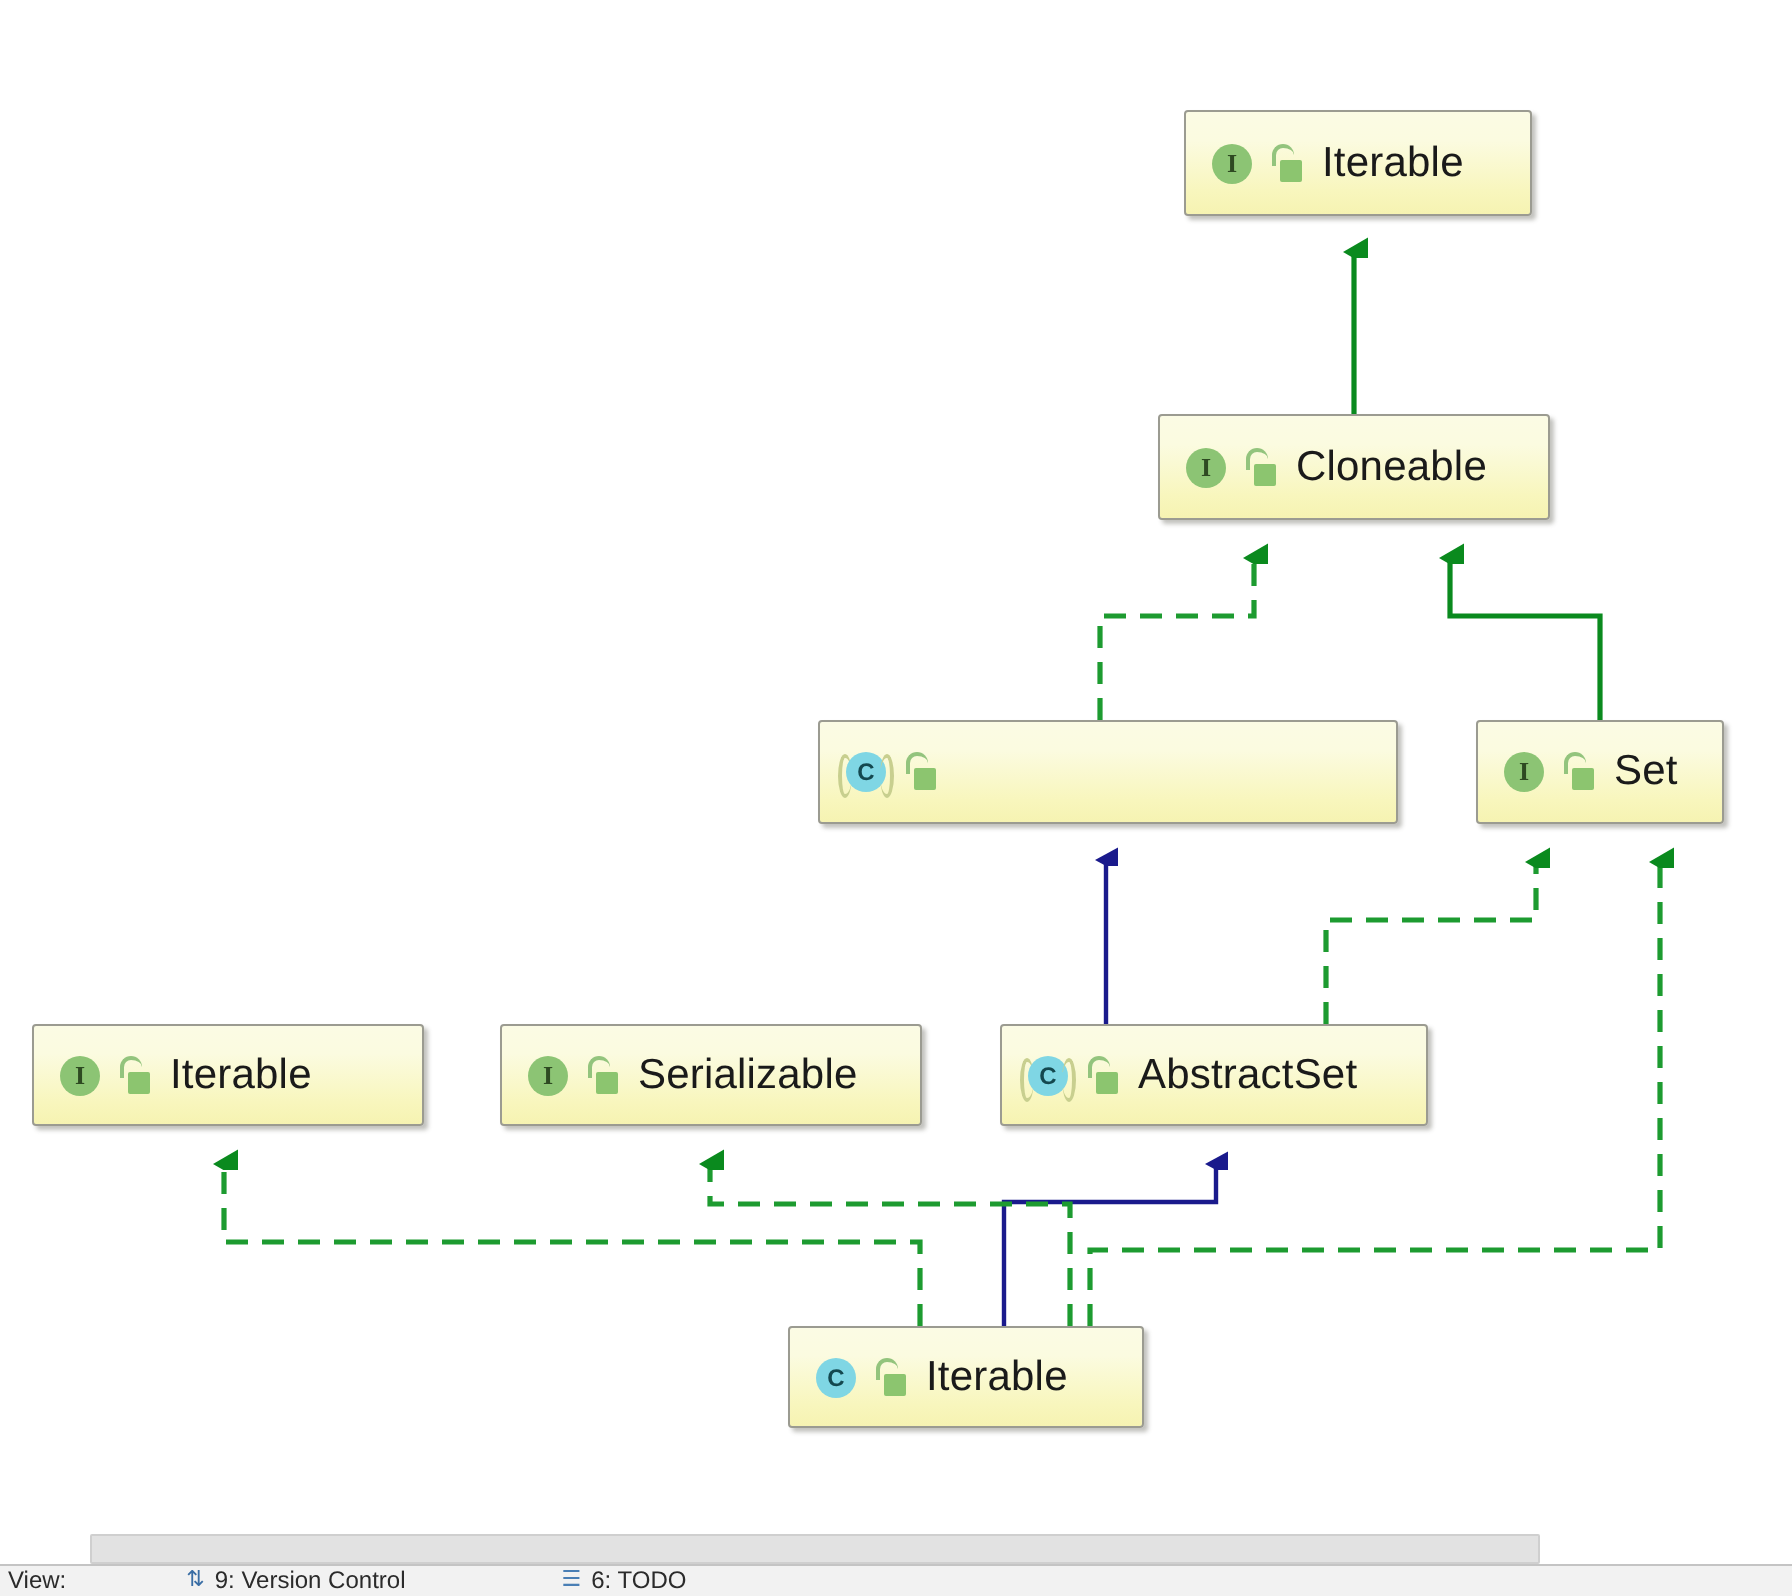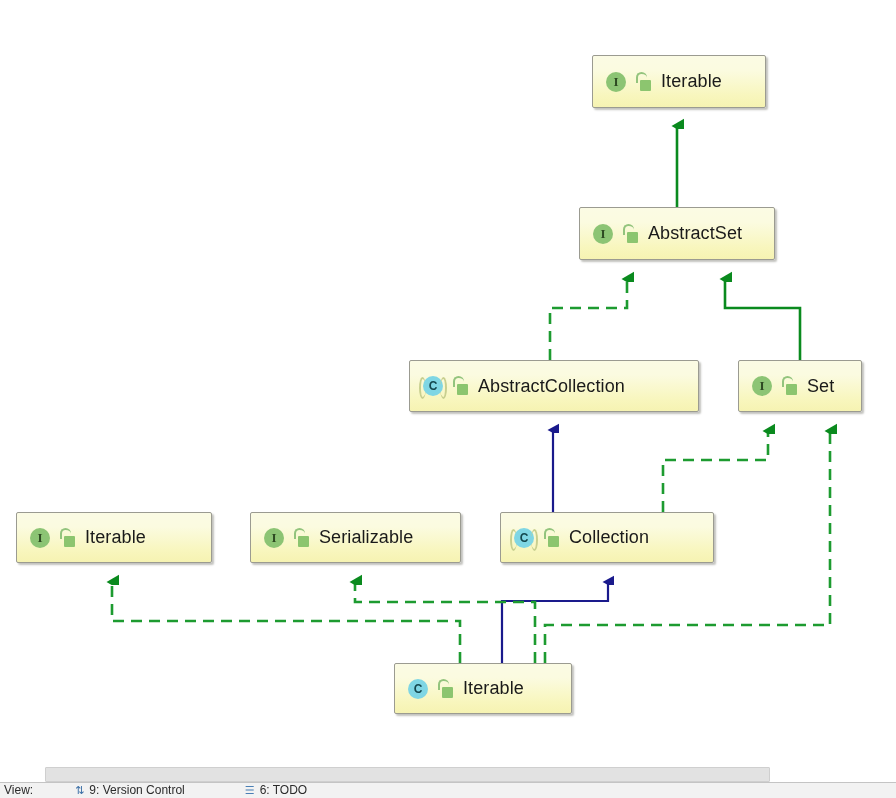--- a/index.html
+++ b/index.html
@@ -37,21 +37,21 @@
     display: flex;
     align-items: center;
     border: 1px solid #9b9b91;
     border-radius: 2px;
     background: linear-gradient(to bottom, #fbfbe4 0%, #fbfbe0 28%, #f8f6bd 78%, #f6f3b2 100%);
     box-shadow: 2px 2px 2px rgba(120,120,110,0.45);
     padding: 0 14px 0 11px;
     z-index: 5;
   }
   .uml-node .node-label {
-    font-size: 18px;
+    font-size: 21px;
     color: #1a1a1a;
     white-space: nowrap;
     letter-spacing: 0.1px;
     margin-left: 9px;
     font-family: "Liberation Sans", sans-serif;
   }
 
   
   .kind-icon {
     flex: 0 0 auto;
@@ -155,20 +155,21 @@
     position: absolute;
     left: 0; top: 23px;
     width: 896px;
     height: 15px;
     background: #f2f2f2;
     display: flex;
     align-items: flex-start;
     font-size: 12px;
     color: #2b2b2b;
     overflow: hidden;
+    gap: 18px;
   }
   .status-item {
     display: flex;
     align-items: center;
     gap: 5px;
     white-space: nowrap;
   }
   #status-view { margin-left: 4px; }
   #status-vcs { margin-left: 42px; }
   #status-todo { margin-left: 60px; }
@@ -227,34 +228,33 @@
   </div>
 
   <div class="uml-node" style="left:579px; top:207px; width:196px; height:53px;">
     <span class="kind-icon kind-interface">
       <span class="disc">I</span>
     </span>
     <span class="lock-icon">
       <span class="shackle"></span>
         <span class="body"></span>
     </span>
-    <span class="node-label">AbstractSet</span>
+    <span class="node-label">Cloneable</span>
   </div>
 
   <div class="uml-node" style="left:409px; top:360px; width:290px; height:52px;">
     <span class="kind-icon kind-abstract">
       <span class="brk brk-l"></span>
       <span class="disc">C</span>
       <span class="brk brk-r"></span>
     </span>
     <span class="lock-icon">
       <span class="shackle"></span>
         <span class="body"></span>
     </span>
-    <span class="node-label">AbstractCollection</span>
   </div>
 
   <div class="uml-node" style="left:738px; top:360px; width:124px; height:52px;">
     <span class="kind-icon kind-interface">
       <span class="disc">I</span>
     </span>
     <span class="lock-icon">
       <span class="shackle"></span>
         <span class="body"></span>
     </span>
@@ -286,21 +286,21 @@
   <div class="uml-node" style="left:500px; top:512px; width:214px; height:51px;">
     <span class="kind-icon kind-abstract">
       <span class="brk brk-l"></span>
       <span class="disc">C</span>
       <span class="brk brk-r"></span>
     </span>
     <span class="lock-icon">
       <span class="shackle"></span>
         <span class="body"></span>
     </span>
-    <span class="node-label">Collection</span>
+    <span class="node-label">AbstractSet</span>
   </div>
 
   <div class="uml-node" style="left:394px; top:663px; width:178px; height:51px;">
     <span class="kind-icon kind-class">
       <span class="disc">C</span>
     </span>
     <span class="lock-icon">
       <span class="shackle"></span>
         <span class="body"></span>
     </span>

